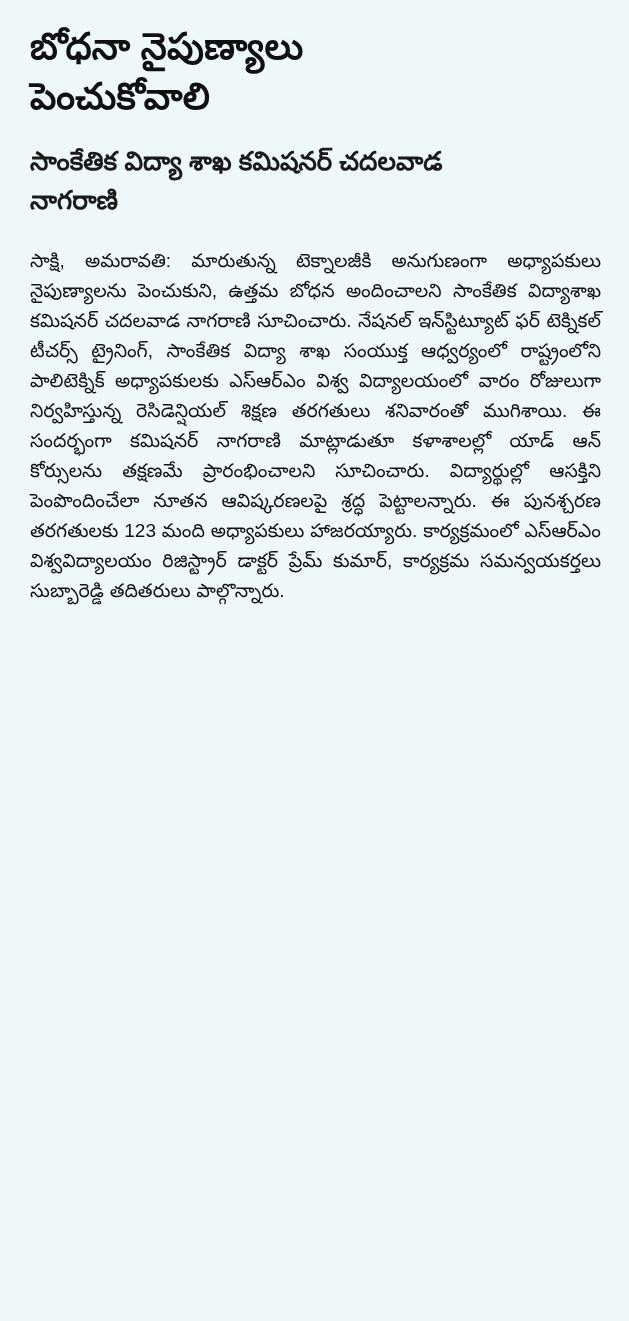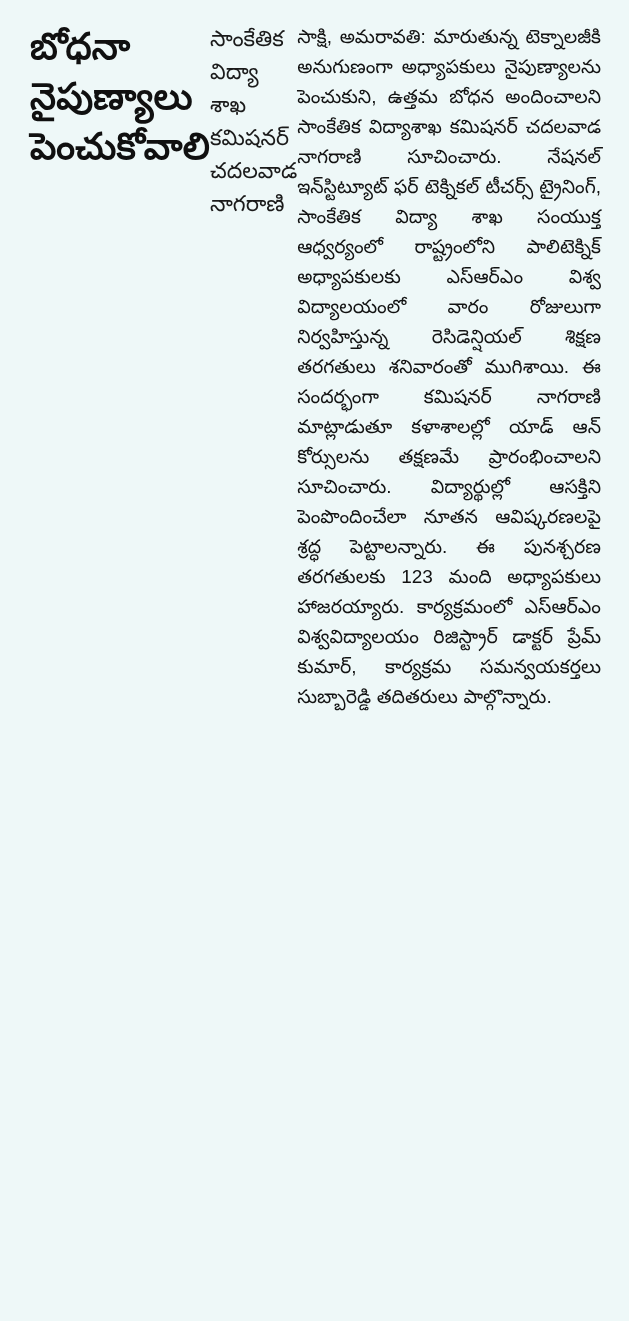--- a/index.html
+++ b/index.html
@@ -14,35 +14,35 @@
     color: #1d1d1d;
     overflow: hidden;
   }
   .article {
     box-sizing: border-box;
     width: 629px;
     height: 1312px;
     padding: 22px 28px 18px 30px;
     background: #eef8f8;
     display: flex;
-    flex-direction: row;
+    flex-direction: column;
   }
   .headline {
     font-size: 37px;
     line-height: 1.35;
     font-weight: bold;
     color: #101010;
     letter-spacing: 0.2px;
     margin: 0 0 20px 0;
     max-width: 430px;
   }
   .subhead {
-    font-size: 22px;
+    font-size: 26px;
     line-height: 1.5;
-    font-weight: normal;
+    font-weight: bold;
     color: #1a1a1a;
     margin: 0 0 26px 0;
     max-width: 490px;
   }
   .body-text {
     font-size: 19px;
     line-height: 1.58;
     text-align: justify;
     text-justify: inter-word;
     color: #121212;

